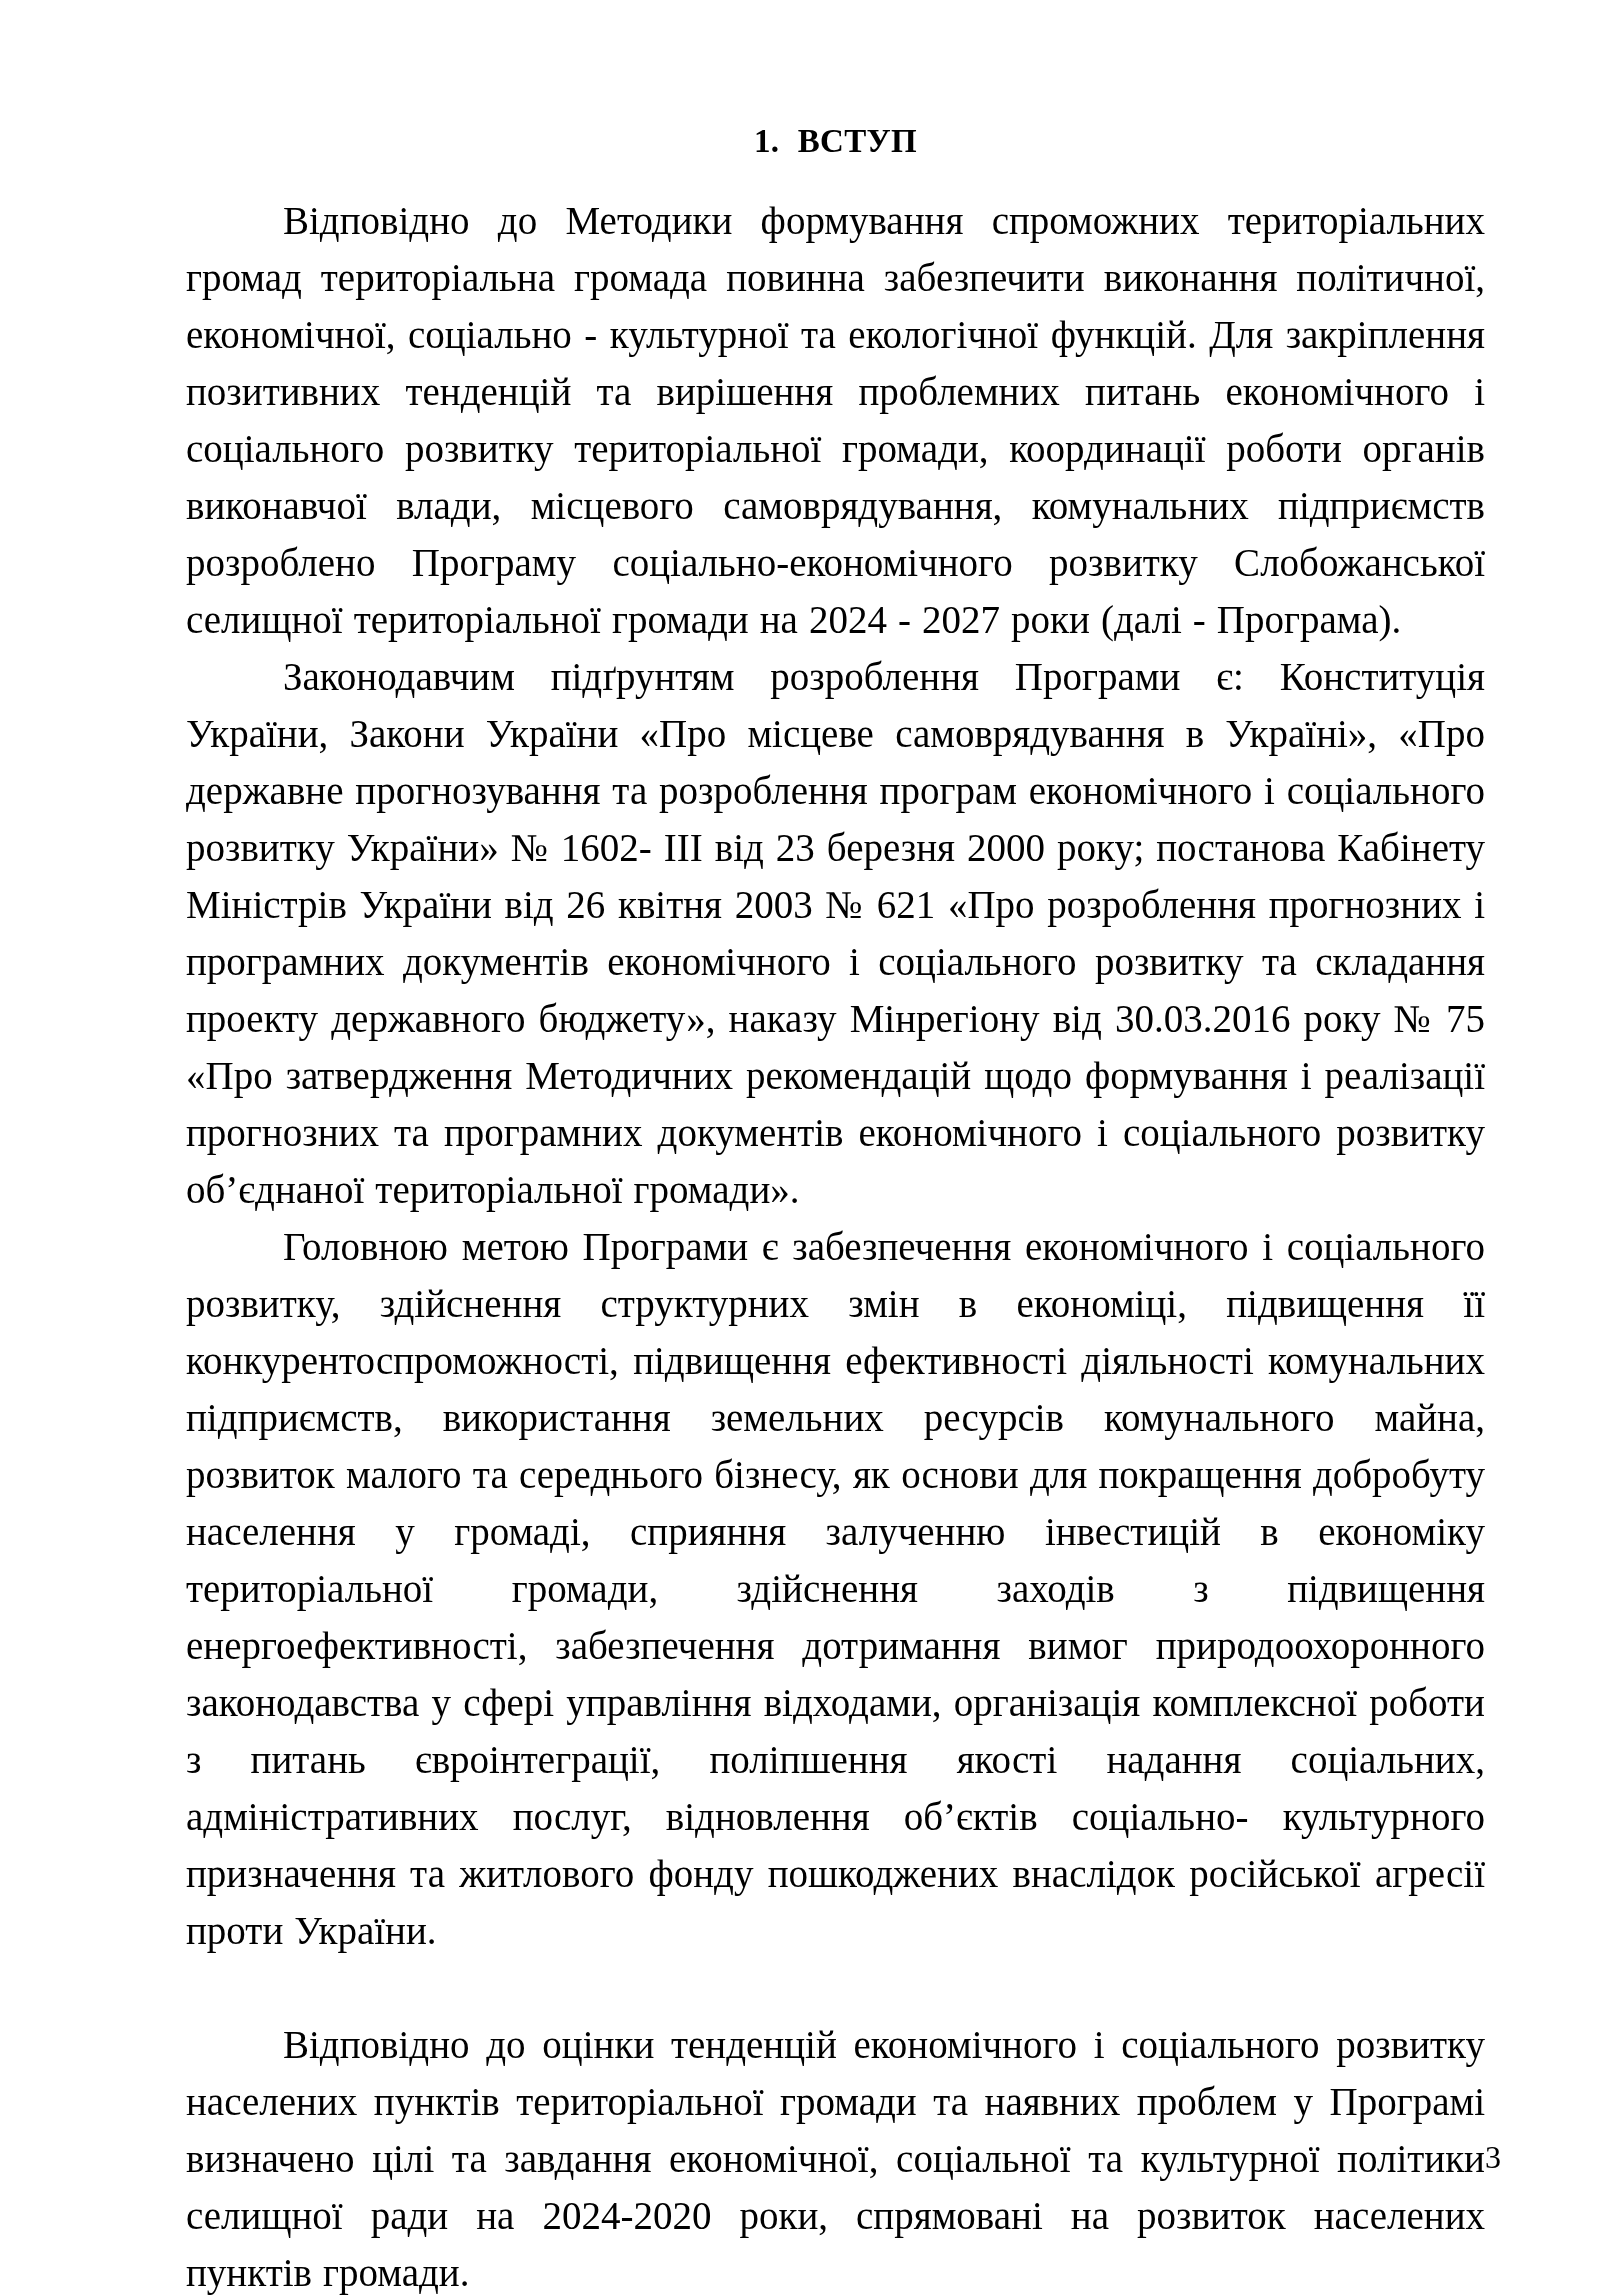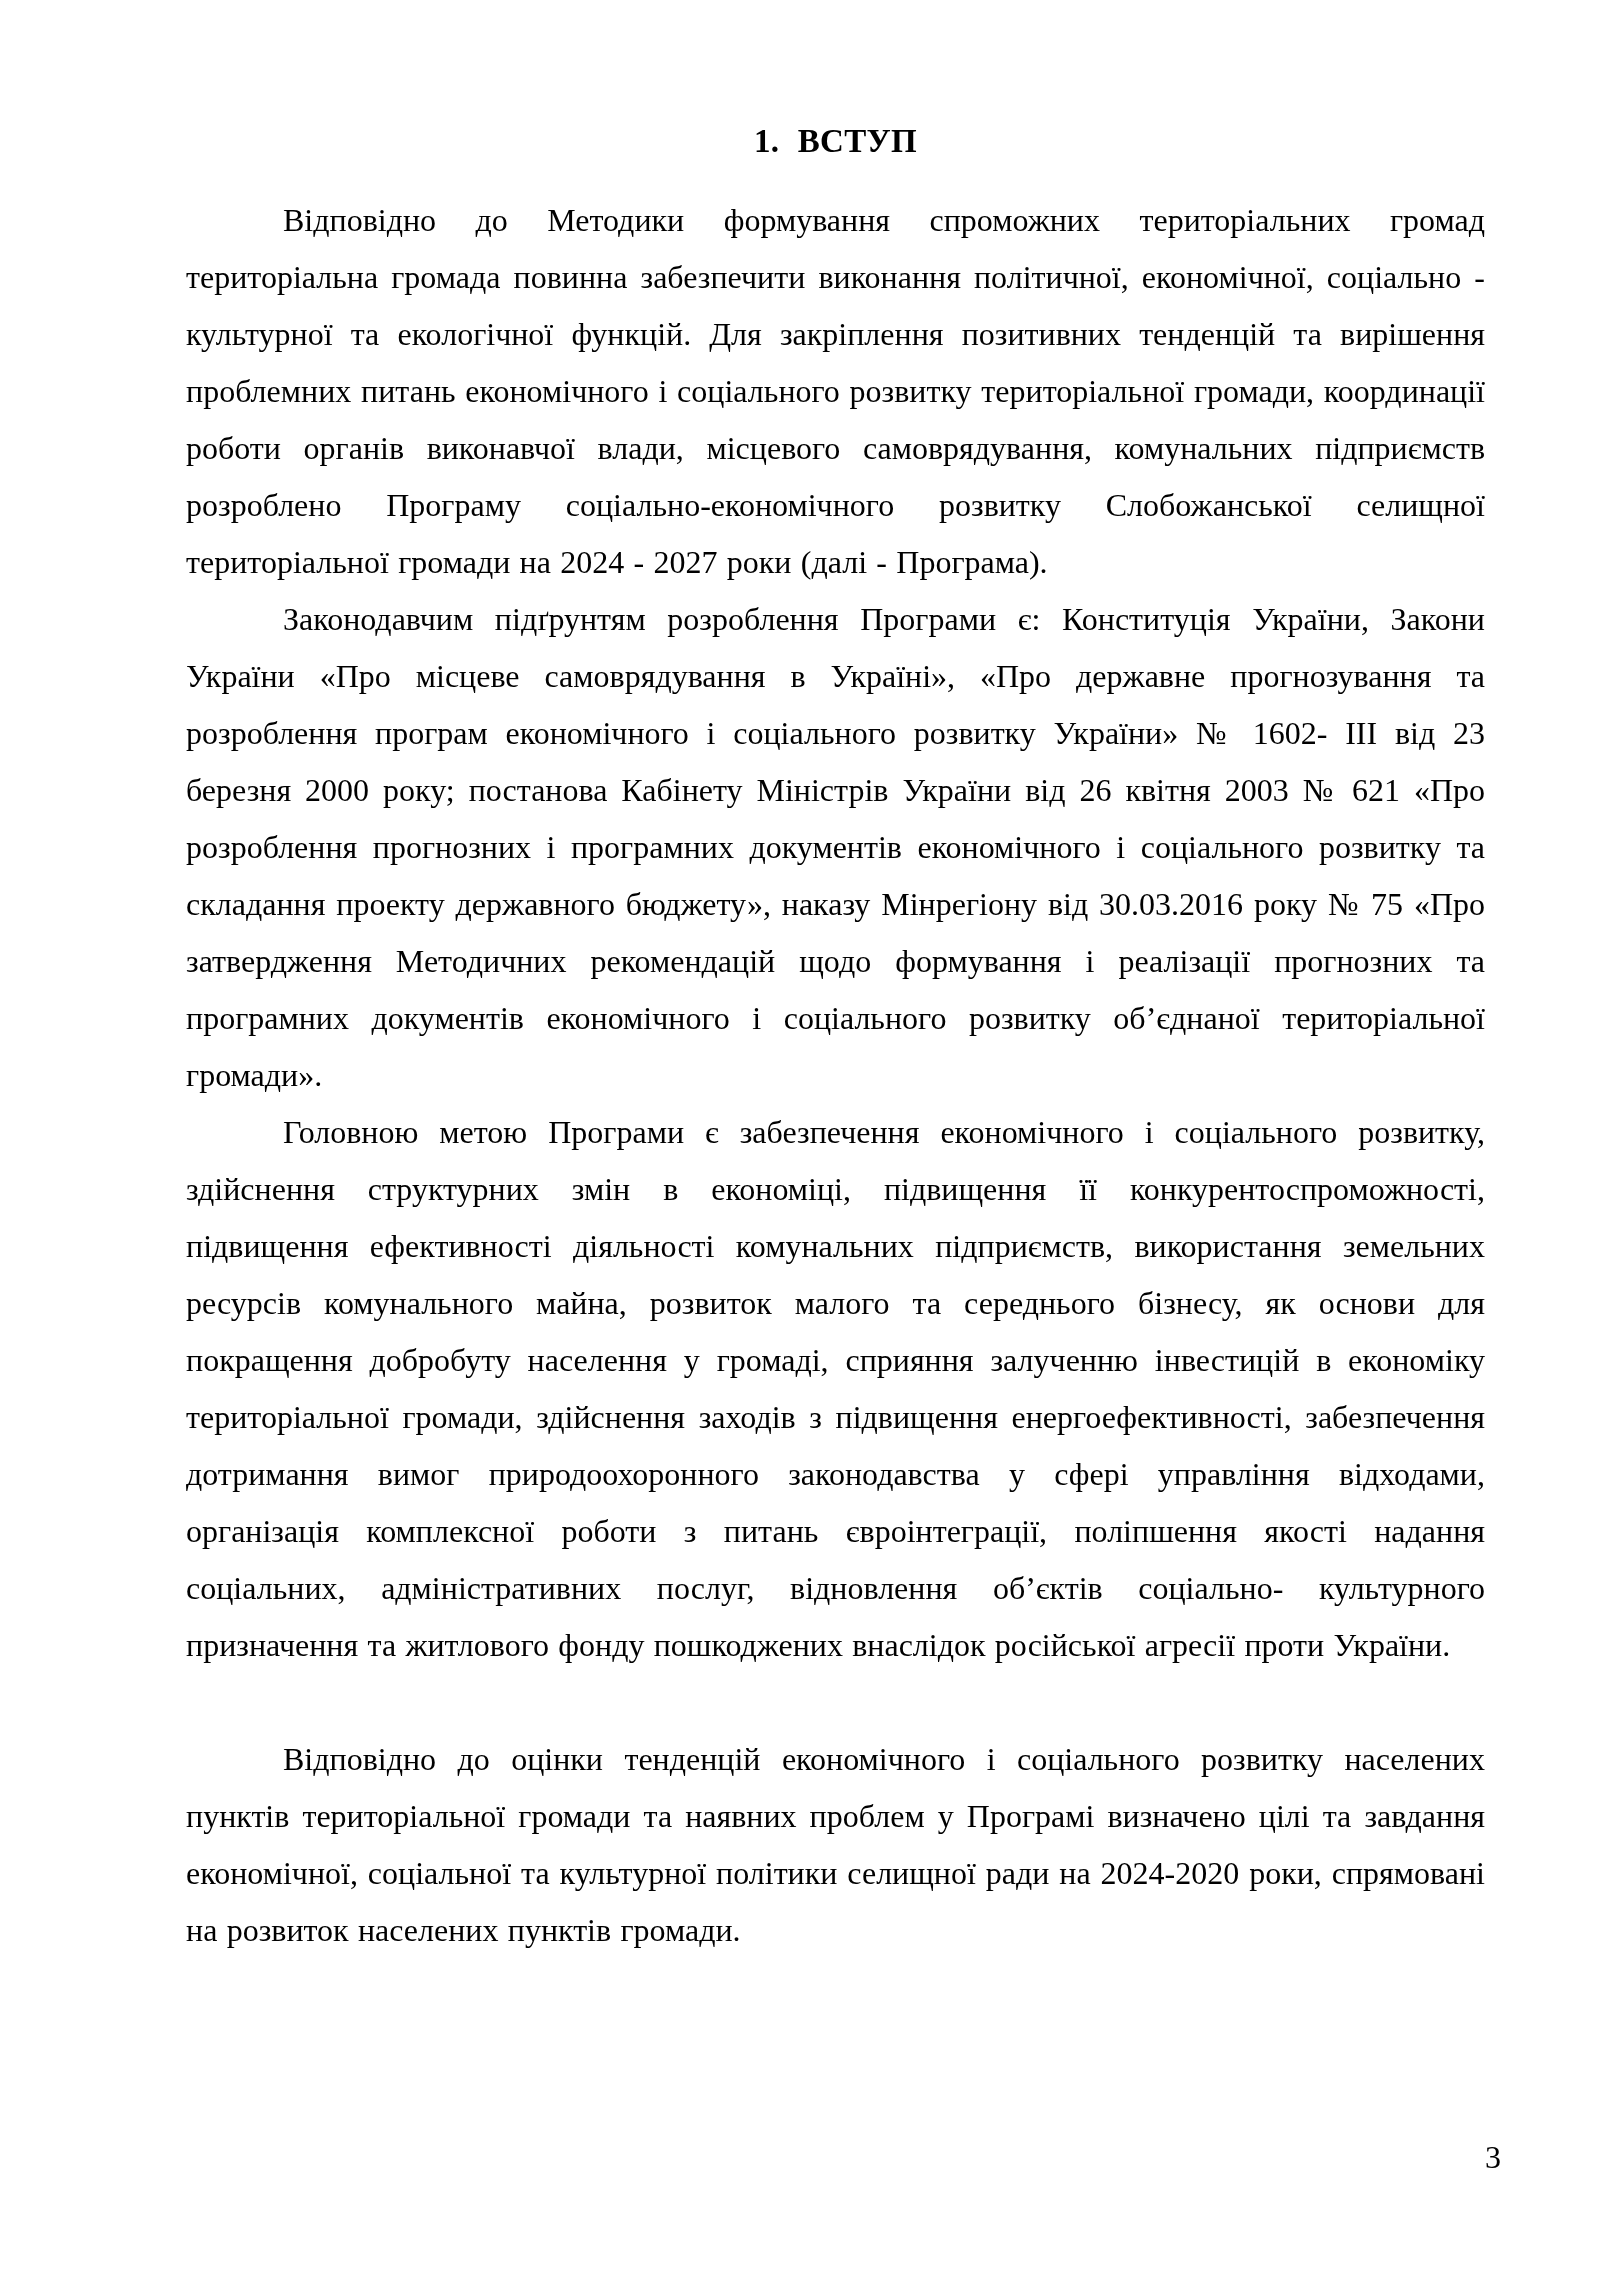--- a/index.html
+++ b/index.html
@@ -25,21 +25,21 @@
     line-height: 57px;
     text-align: center;
     letter-spacing: 0.3px;
   }
   .heading-gap {
     display: inline-block;
     width: 18.3px;
   }
   .body-par {
     margin: 0;
-    font-size: 32px;
+    font-size: 39px;
     line-height: 57px;
     text-align: justify;
     text-indent: 97px;
     word-spacing: 1.3px;
   }
   .blank-line {
     height: 57px;
   }
   .page-number {
     position: absolute;

